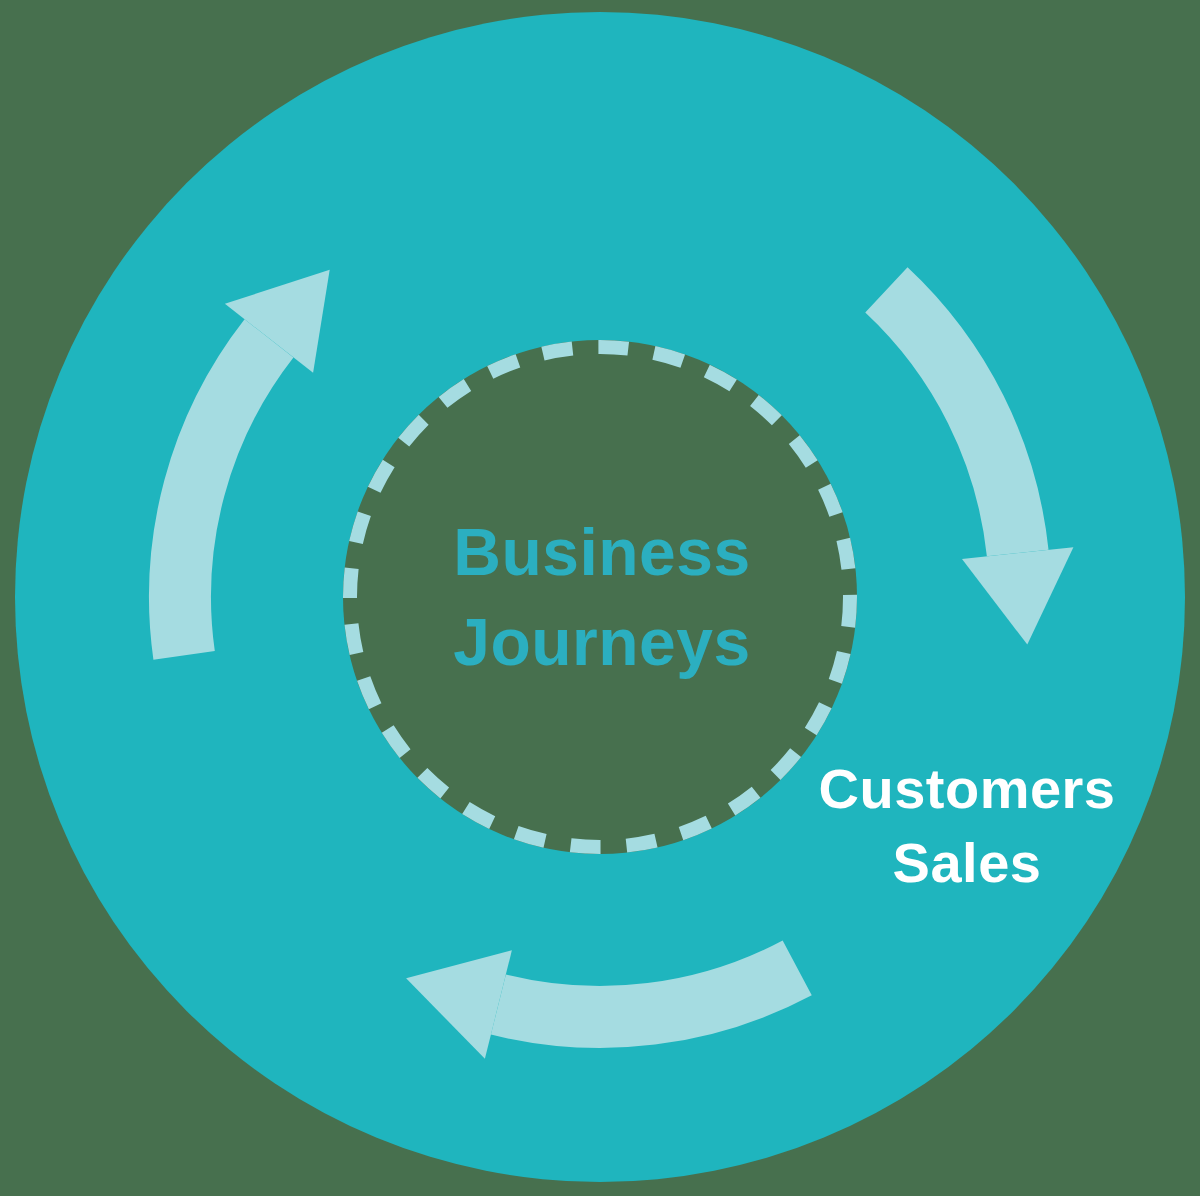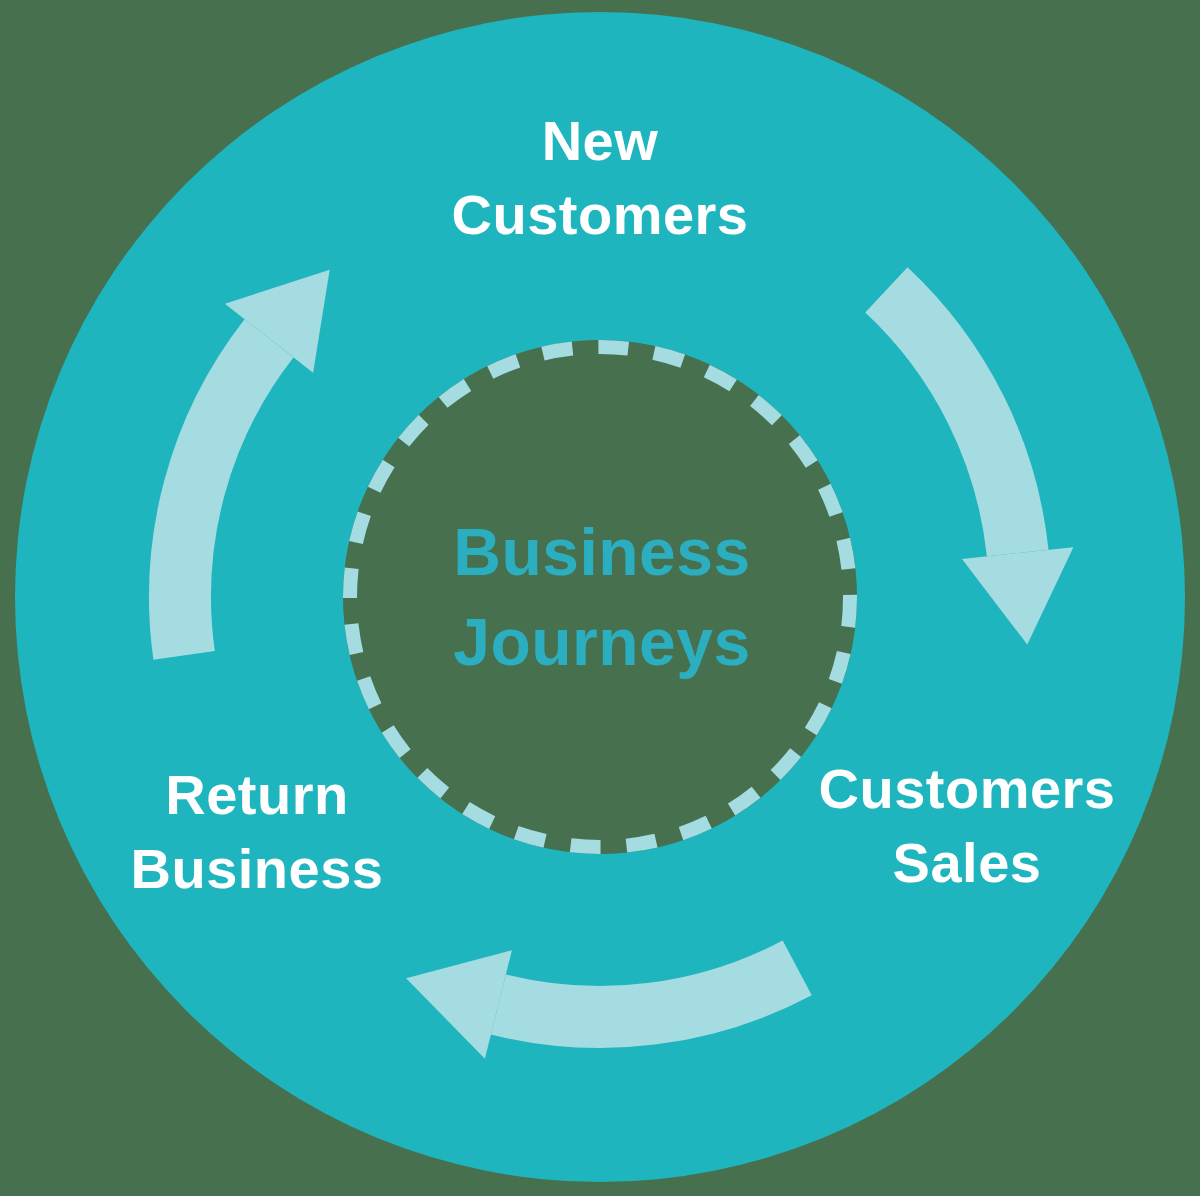--- a/index.html
+++ b/index.html
@@ -86,21 +86,19 @@
       <path class="arrow-band" d="M 797.2 967.8 A 420 420 0 0 1 498.4 1004.5"></path>
       <polygon class="arrow-head" points="484.9,1058.8 511.9,950.2 406.1,978.2"></polygon>
     </g>
 
     <g>
       <path class="arrow-band" d="M 184.1 655.4 A 420 420 0 0 1 269.0 338.3"></path>
       <polygon class="arrow-head" points="224.9,303.8 313.1,372.8 329.7,269.8"></polygon>
     </g>
   </svg>
 
-  <div class="label stage-label label-new-customers">New Customers</div>
 
   <div class="label stage-label label-additional-sales">Customers Sales</div>
 
-  <div class="label stage-label label-return-business">Return Business</div>
 
   <div class="label center-label label-center">Business Journeys</div>
 
 </div>
 
 </body></html>

